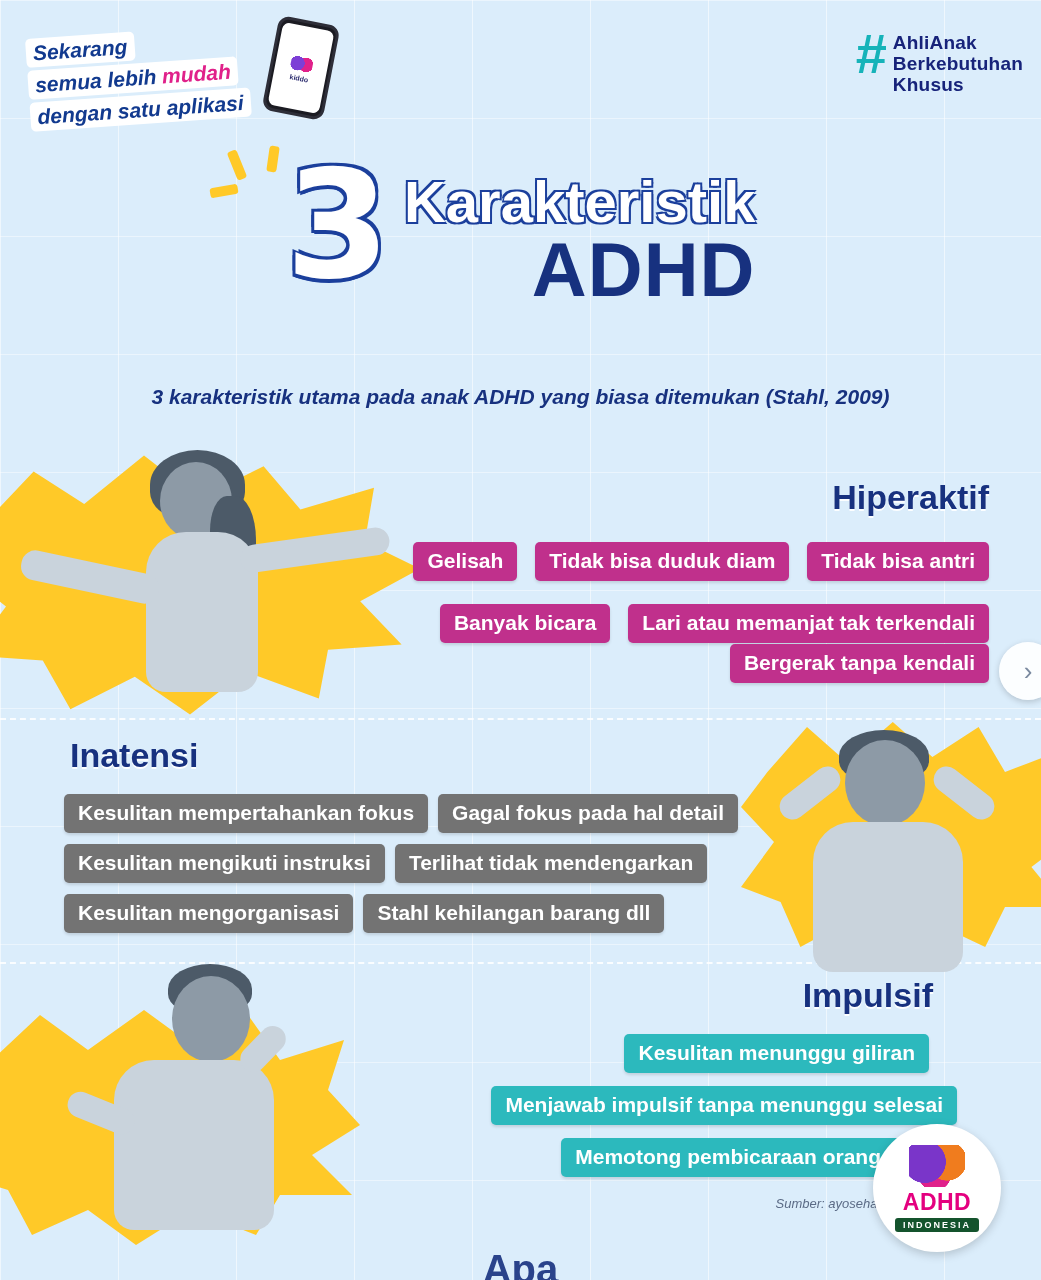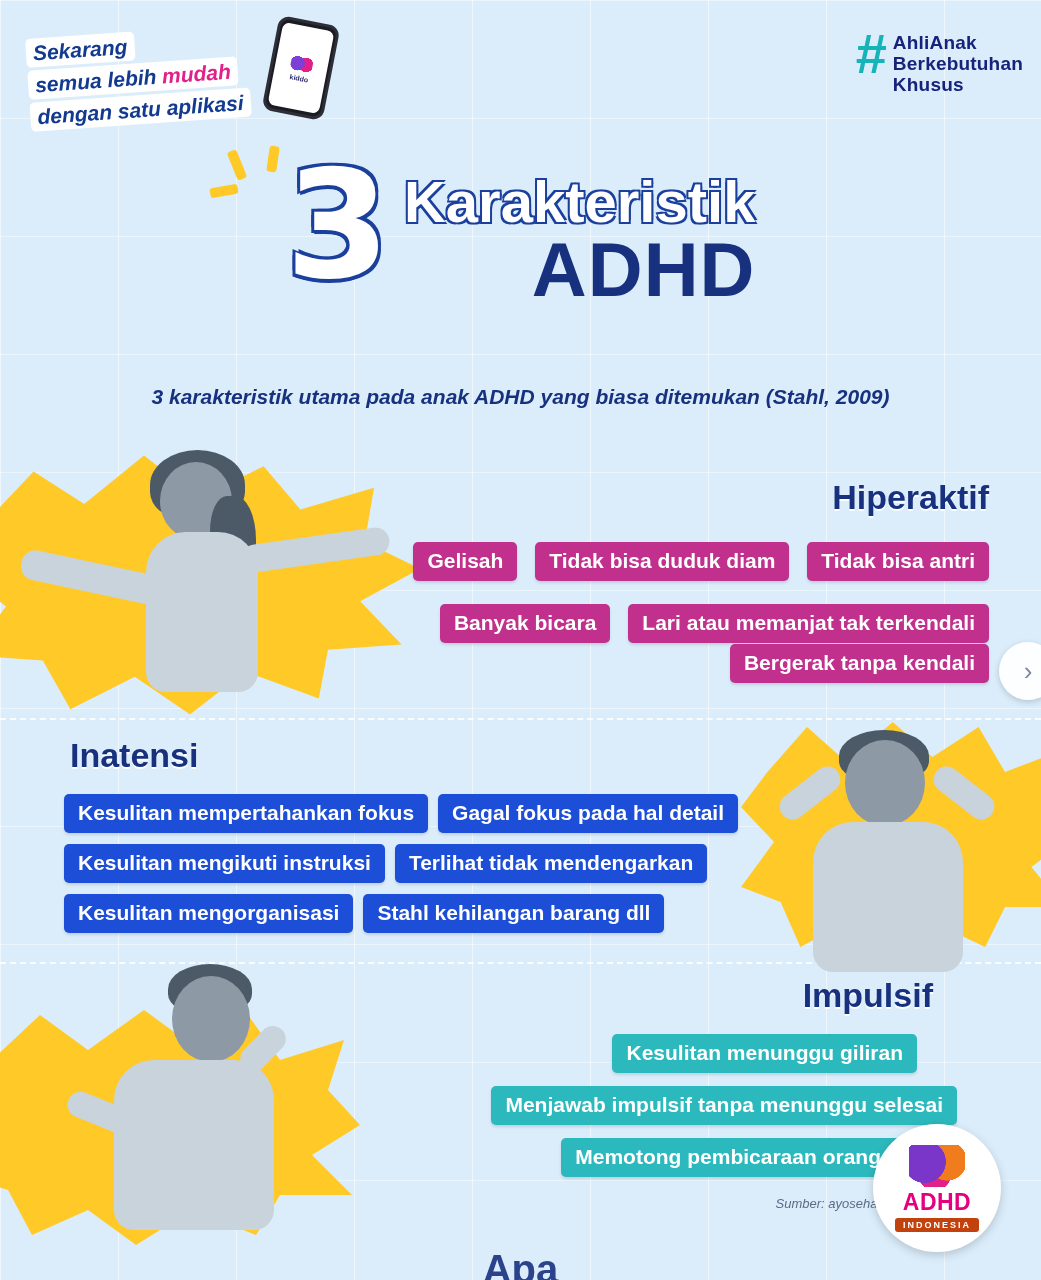--- a/index.html
+++ b/index.html
@@ -199,21 +199,21 @@
     color: #ffffff;
     font-weight: bold;
     font-size: 21px;
     line-height: 22px;
     padding: 8px 14px 9px;
     border-radius: 5px;
     white-space: nowrap;
     box-shadow: 0 2px 3px rgba(0,0,0,.12);
   }
   .tag.pink { background: #c0308c; }
-  .tag.blue { background: #1d4ed8; }
+  .tag.blue { background: #737373; }
   .tag.teal { background: #2cb9bd; }
 
   
   .source {
     position: absolute; right: 160px; top: 1196px;
     font-size: 13px; font-style: italic; color: #5b6b86;
   }
   .next-btn {
     position: absolute; right: -16px; top: 642px;
     width: 58px; height: 58px;
@@ -235,21 +235,21 @@
   }
   .brain {
     width: 56px; height: 42px;
     background:
       radial-gradient(circle at 28% 40%, #7a35c9 0 44%, transparent 45%),
       radial-gradient(circle at 68% 38%, #f07c1e 0 42%, transparent 43%),
       radial-gradient(circle at 46% 70%, #e0218a 0 38%, transparent 39%);
   }
   .logo-main { color: #e4007f; font-weight: bold; font-size: 23px; letter-spacing: .5px; }
   .logo-sub {
-    background: #c2410c; color: #fff; font-size: 9px; font-weight: bold;
+    background: #14532d; color: #fff; font-size: 9px; font-weight: bold;
     letter-spacing: 2px; padding: 2px 8px; border-radius: 3px;
   }
   .bottom-peek {
     position: absolute; left: 0; right: 0; bottom: -12px;
     text-align: center;
     color: #17317f; font-weight: bold; font-size: 40px;
     opacity: .9;
   }
 </style>
 </head>
@@ -356,21 +356,21 @@
   <div class="kid" style="left:40px; top:960px; width:300px; height:280px;">
     <div class="hair" style="left:128px; top:4px; width:84px; height:50px;"></div>
     <div class="head" style="left:132px; top:16px; width:78px; height:86px;"></div>
     <div class="body" style="left:74px; top:100px; width:160px; height:170px;"></div>
     <div class="arm" style="left:196px; top:76px; width:54px; height:26px; transform:rotate(-46deg);"></div>
     <div class="arm" style="left:26px; top:140px; width:70px; height:26px; transform:rotate(22deg);"></div>
   </div>
 
   <div class="sec-head" style="right:108px; top:976px;">Impulsif</div>
 
-  <div class="tagrow right" style="right:124px; top:1034px;margin-left:8px;">
+  <div class="tagrow right" style="right:112px; top:1034px;margin-left:8px;">
     <span class="tag teal">Kesulitan menunggu giliran</span>
   </div>
   <div class="tagrow right" style="right:84px; top:1086px;">
     <span class="tag teal">Menjawab impulsif tanpa menunggu selesai</span>
   </div>
   <div class="tagrow right" style="right:104px; top:1138px;">
     <span class="tag teal">Memotong pembicaraan orang lain</span>
   </div>
 
   <div class="source">Sumber: ayosehat</div>

